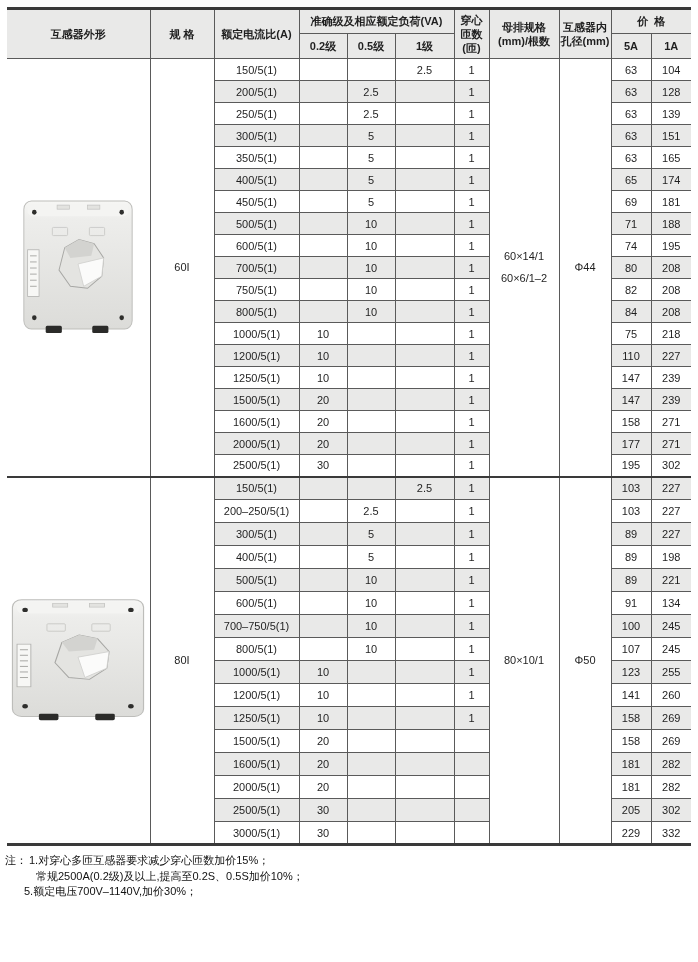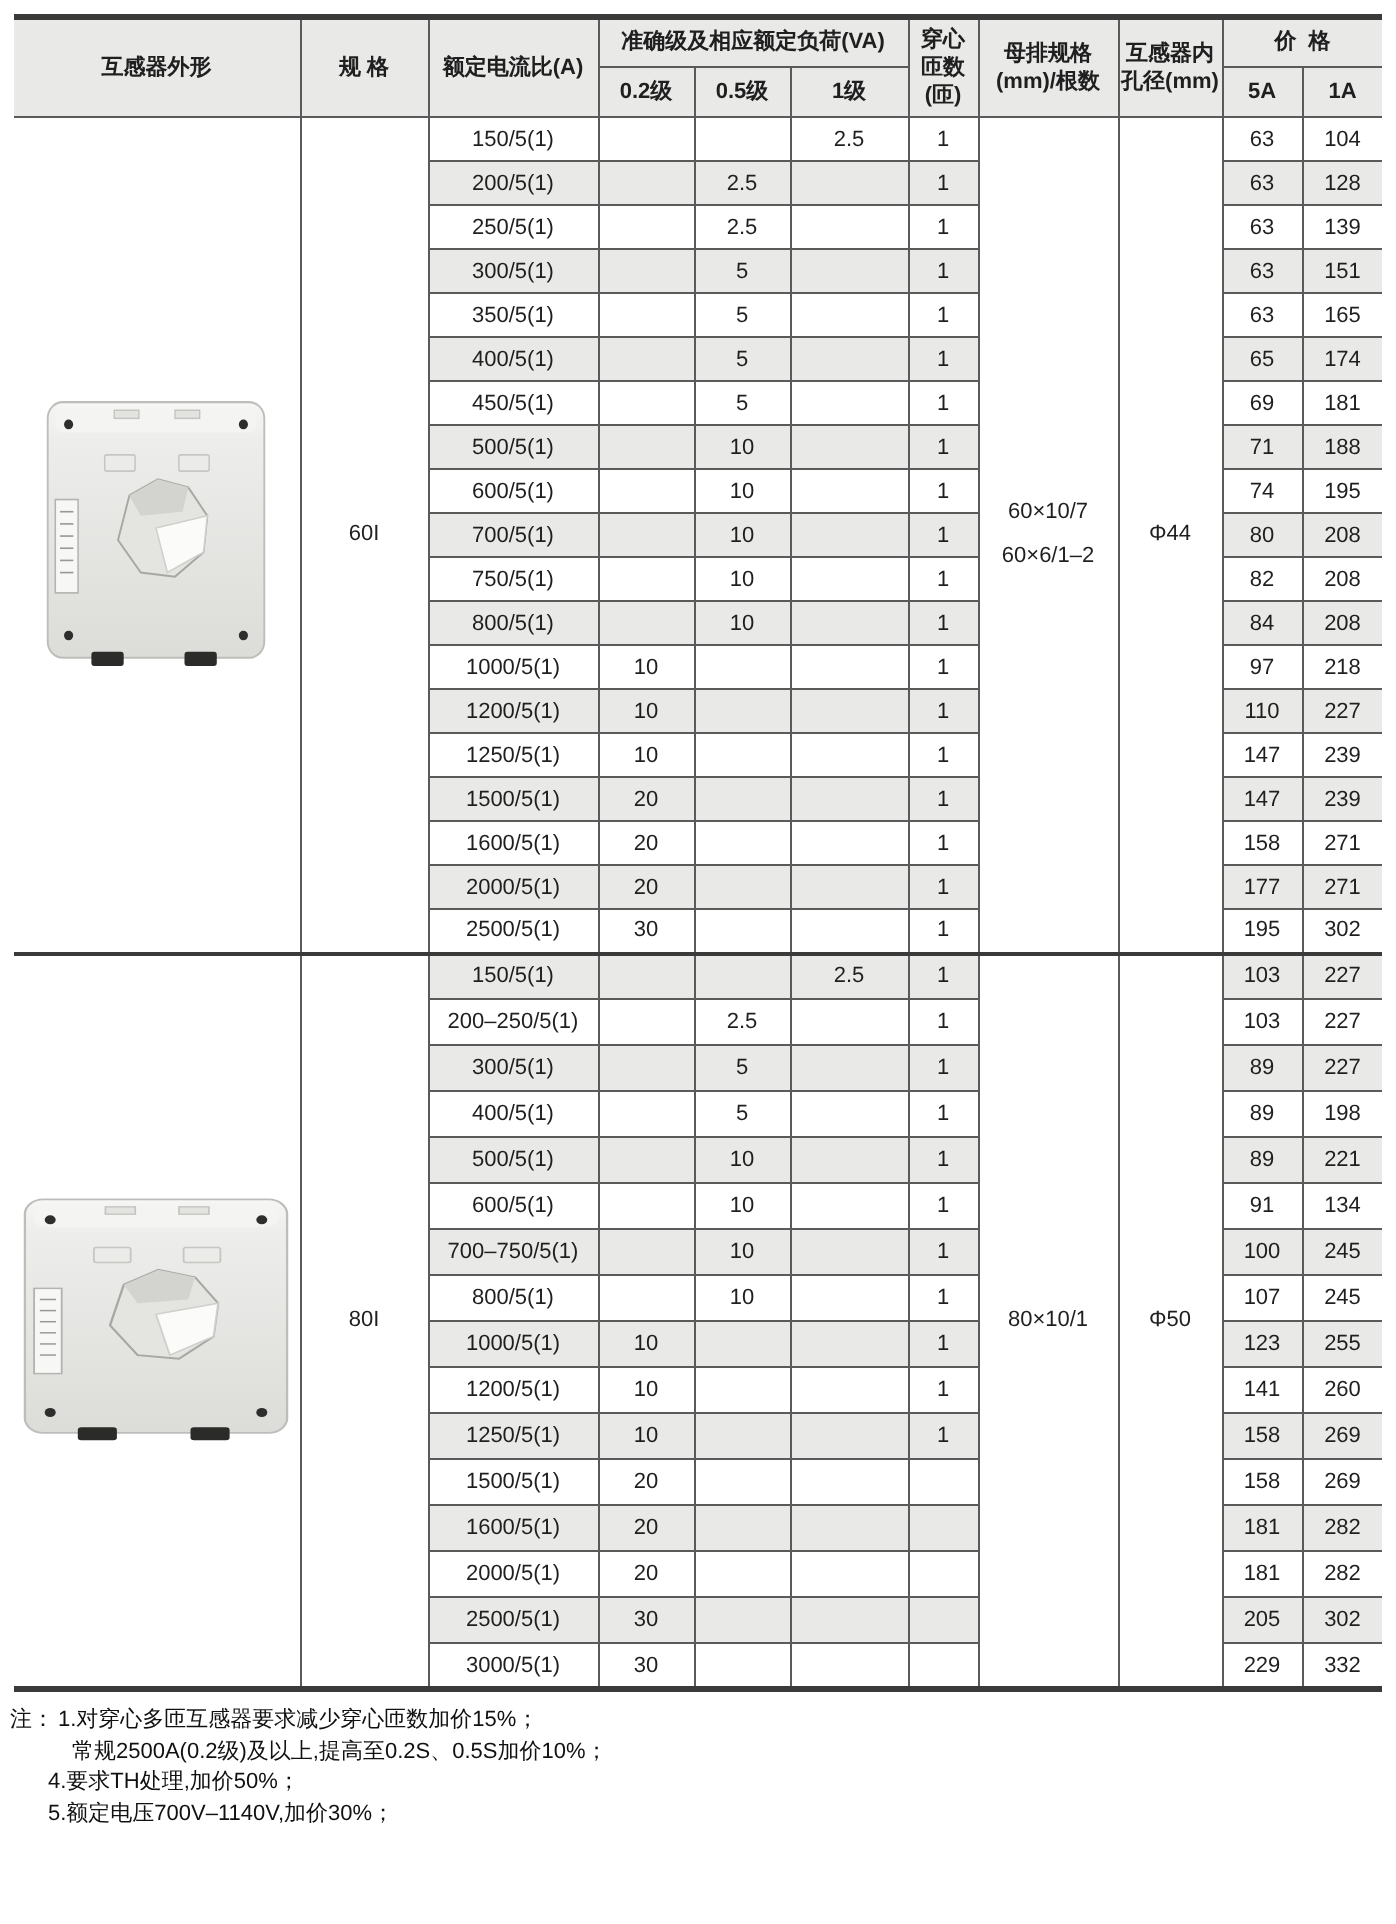--- a/index.html
+++ b/index.html
@@ -129,21 +129,21 @@
     <rect x="26" y="127" width="17" height="7" rx="1.5" fill="#2b2b29"></rect>
     <rect x="75" y="127" width="17" height="7" rx="1.5" fill="#2b2b29"></rect>
   </svg></td>
           <td class="spec-cell" rowspan="19">60I</td>
           <td class="data">150/5(1)</td>
           <td class="data"></td>
           <td class="data"></td>
           <td class="data">2.5</td>
           <td class="data">1</td>
           <td class="busbar-cell" rowspan="19">
-            <div class="busbar-line">60×10/7</div>
+            <div class="busbar-line">60×14/1</div>
             <div class="busbar-line">60×6/1–2</div>
           </td>
           <td class="bore-cell" rowspan="19">Φ44</td>
           <td class="data">63</td>
           <td class="data edge-r">104</td>
         </tr>
         <tr style="height: 22px;">
           <td class="data alt">200/5(1)</td>
           <td class="data alt"></td>
           <td class="data alt">2.5</td>
@@ -241,21 +241,21 @@
           <td class="data alt">1</td>
           <td class="data alt">84</td>
           <td class="data alt edge-r">208</td>
         </tr>
         <tr style="height: 22px;">
           <td class="data">1000/5(1)</td>
           <td class="data">10</td>
           <td class="data"></td>
           <td class="data"></td>
           <td class="data">1</td>
-          <td class="data">97</td>
+          <td class="data">75</td>
           <td class="data edge-r">218</td>
         </tr>
         <tr style="height: 22px;">
           <td class="data alt">1200/5(1)</td>
           <td class="data alt">10</td>
           <td class="data alt"></td>
           <td class="data alt"></td>
           <td class="data alt">1</td>
           <td class="data alt">110</td>
           <td class="data alt edge-r">227</td>
@@ -489,18 +489,17 @@
           <td class="data">229</td>
           <td class="data edge-r">332</td>
         </tr>
       </tbody>
   </table>
 
   <div class="notes">
     <div id="notes-body">
         <div class="note-line first"><span class="note-prefix">注：</span><span>1.对穿心多匝互感器要求减少穿心匝数加价15%；</span></div>
         <div class="note-line indent1"><span>常规2500A(0.2级)及以上,提高至0.2S、0.5S加价10%；</span></div>
-        <div class="note-line"><span>4.要求TH处理,加价50%；</span></div>
         <div class="note-line"><span>5.额定电压700V–1140V,加价30%；</span></div>
       </div>
   </div>
 
 </div>
 
 </body></html>

